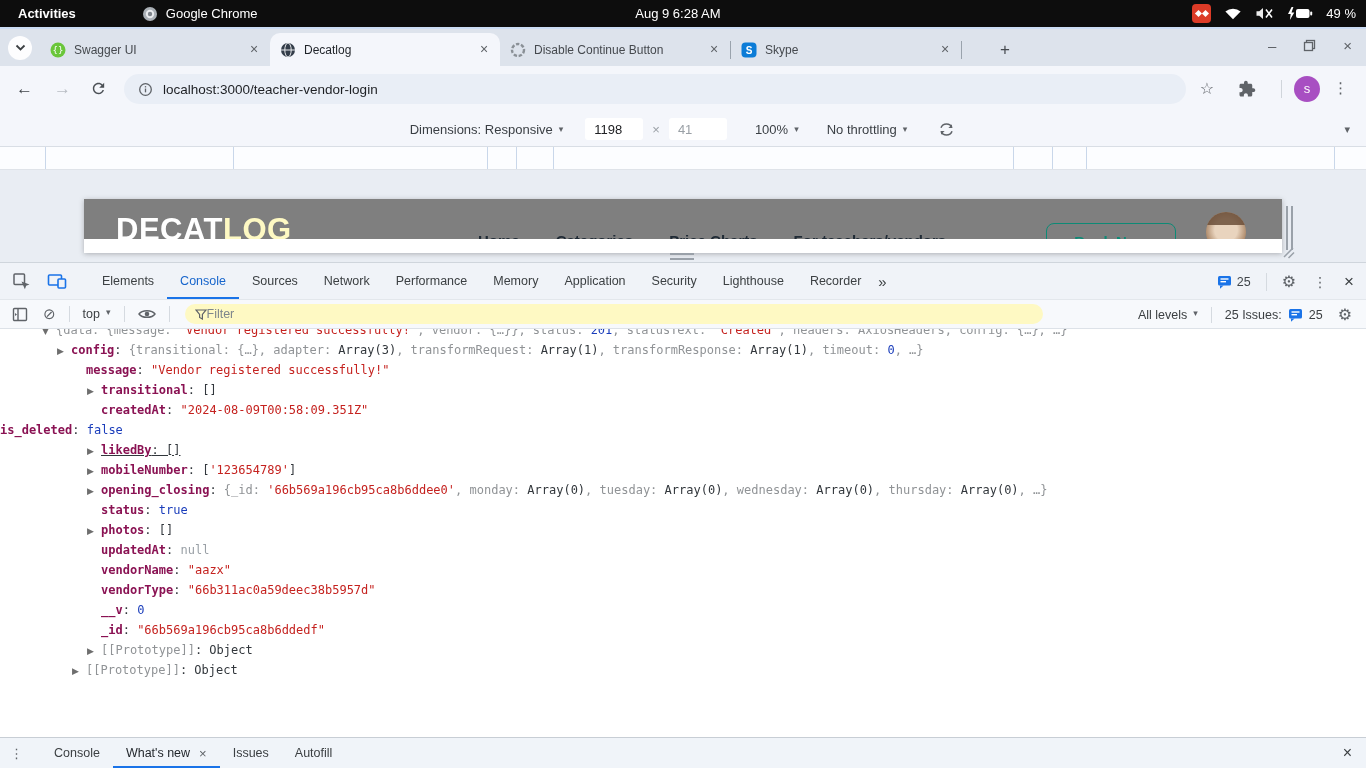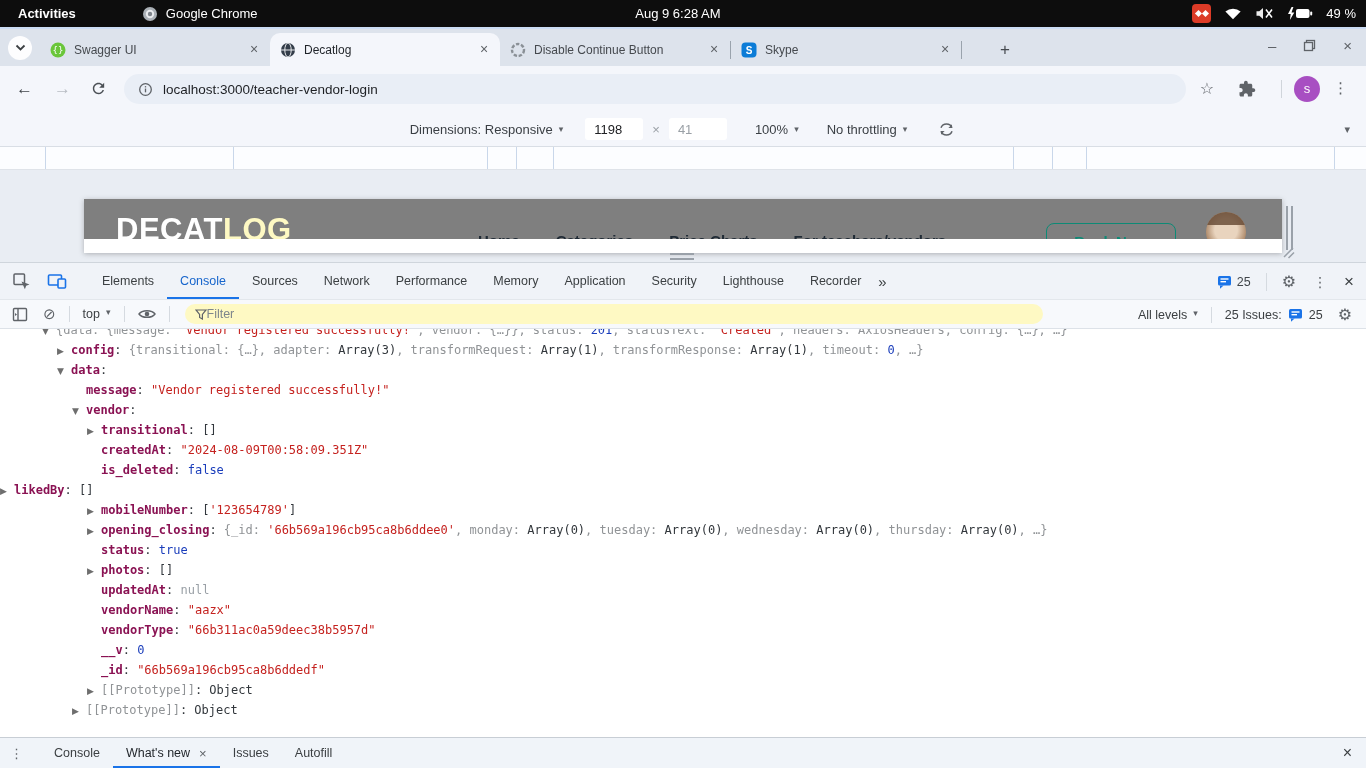--- a/index.html
+++ b/index.html
@@ -417,27 +417,25 @@
         </span>
       <span>25</span>
     </span>
     <span class="gear" style="margin-left:15px">⚙</span>
   </div>
 </div>
 
 <div id="console">
     <div class="cl" style="padding-left: 42px;"><span class="arw">▼</span><span class="g">{data: {message: </span><span class="s">'Vendor registered successfully!'</span><span class="g">, vendor: {…}}, status: </span><span class="b">201</span><span class="g">, statusText: </span><span class="s">'Created'</span><span class="g">, headers: AxiosHeaders, config: {…}, …}</span></div>
     <div class="cl" style="padding-left: 57px;"><span class="arw">▶</span><span class="k">config</span><span class="p">: </span><span class="g">{transitional: {…}, adapter: </span><span class="p">Array(3)</span><span class="g">, transformRequest: </span><span class="p">Array(1)</span><span class="g">, transformResponse: </span><span class="p">Array(1)</span><span class="g">, timeout: </span><span class="b">0</span><span class="g">, …}</span></div>
-    <div class="cl" style="padding-left: 57px;"><span class="arw">▼</span><span class="k">data</span><span class="p">:</span></div>
     <div class="cl" style="padding-left: 86px;"><span class="k">message</span><span class="p">: </span><span class="s">"Vendor registered successfully!"</span></div>
-    <div class="cl" style="padding-left: 72px;"><span class="arw">▼</span><span class="k">vendor</span><span class="p">:</span></div>
     <div class="cl" style="padding-left: 87px;"><span class="arw">▶</span><span class="k">transitional</span><span class="p">: []</span></div>
     <div class="cl" style="padding-left: 101px;"><span class="k">createdAt</span><span class="p">: </span><span class="s">"2024-08-09T00:58:09.351Z"</span></div>
-    <div class="cl" style="padding-left: 101px;"><span class="k">is_deleted</span><span class="p">: </span><span class="b">false</span></div>
-    <div class="cl" style=""><span class="arw">▶</span><span class="k">likedBy</span><span class="p">: []</span></div>
+    <div class="cl" style=""><span class="k">is_deleted</span><span class="p">: </span><span class="b">false</span></div>
+    <div class="cl" style="padding-left: 87px; text-decoration: underline;"><span class="arw">▶</span><span class="k">likedBy</span><span class="p">: []</span></div>
     <div class="cl" style="padding-left: 87px;"><span class="arw">▶</span><span class="k">mobileNumber</span><span class="p">: [</span><span class="s">'123654789'</span><span class="p">]</span></div>
     <div class="cl" style="padding-left: 87px;"><span class="arw">▶</span><span class="k">opening_closing</span><span class="p">: </span><span class="g">{_id: </span><span class="s">'66b569a196cb95ca8b6ddee0'</span><span class="g">, monday: </span><span class="p">Array(0)</span><span class="g">, tuesday: </span><span class="p">Array(0)</span><span class="g">, wednesday: </span><span class="p">Array(0)</span><span class="g">, thursday: </span><span class="p">Array(0)</span><span class="g">, …}</span></div>
     <div class="cl" style="padding-left: 101px;"><span class="k">status</span><span class="p">: </span><span class="b">true</span></div>
     <div class="cl" style="padding-left: 87px;"><span class="arw">▶</span><span class="k">photos</span><span class="p">: []</span></div>
     <div class="cl" style="padding-left: 101px;"><span class="k">updatedAt</span><span class="p">: </span><span class="u">null</span></div>
     <div class="cl" style="padding-left: 101px;"><span class="k">vendorName</span><span class="p">: </span><span class="s">"aazx"</span></div>
     <div class="cl" style="padding-left: 101px;"><span class="k">vendorType</span><span class="p">: </span><span class="s">"66b311ac0a59deec38b5957d"</span></div>
     <div class="cl" style="padding-left: 101px;"><span class="k">__v</span><span class="p">: </span><span class="b">0</span></div>
     <div class="cl" style="padding-left: 101px;"><span class="k">_id</span><span class="p">: </span><span class="s">"66b569a196cb95ca8b6ddedf"</span></div>
     <div class="cl" style="padding-left: 87px;"><span class="arw">▶</span><span class="g">[[Prototype]]</span><span class="p">: Object</span></div>

